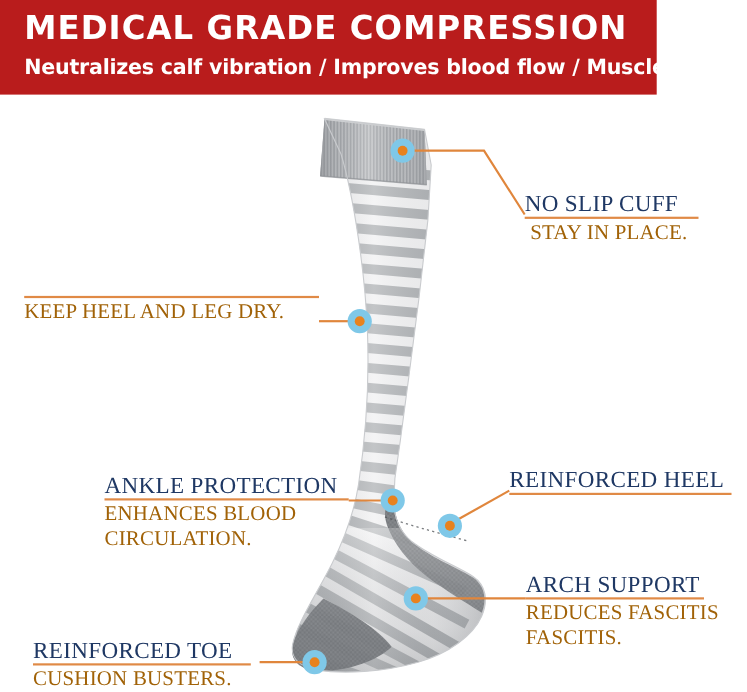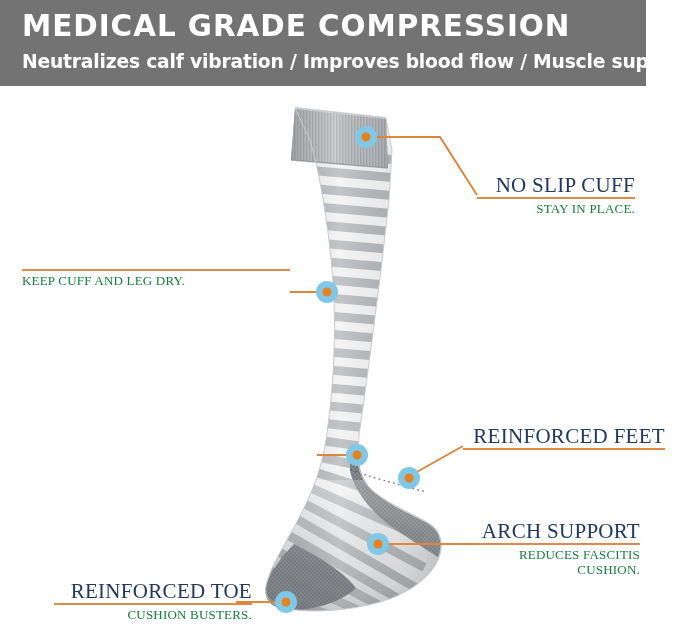--- a/index.html
+++ b/index.html
@@ -16,23 +16,23 @@
     height: 629px;
     background: #ffffff;
     overflow: hidden;
   }
 
   
   .banner {
     position: absolute;
     left: 0;
     top: 0;
-    width: 646px;
+    width: 597px;
     height: 86px;
-    background: #737373;
+    background: #b91c1c;
     box-sizing: border-box;
     padding-left: 22px;
   }
   .banner-title {
     position: absolute;
     left: 22px;
     top: 8px;
     color: #ffffff;
     font-family: "DejaVu Sans", sans-serif;
     font-weight: bold;
@@ -65,49 +65,49 @@
     letter-spacing: 0.3px;
     white-space: nowrap;
     line-height: 1.05;
   }
   .callout .rule {
     height: 2px;
     background: #E08A46;
     margin-top: 1px;
   }
   .callout .sub {
-    color: #15803d;
+    color: #a16207;
     font-family: "Liberation Serif", serif;
-    font-size: 13px;
+    font-size: 19px;
     letter-spacing: 0.2px;
     line-height: 1.18;
     margin-top: 2px;
     white-space: nowrap;
   }
   .callout.right .title,
-  .callout.right .sub { text-align: right; }
+  .callout.right .sub { text-align: left; }
 
   
   #c-cuff     { left: 477px; top: 174px; }
   #c-cuff .rule { width: 158px; }
   #c-cuff .sub  { margin-left: 5px; }
 
   #c-moisture { left: 22px;  top: 268px; }
   #c-moisture .rule { width: 268px; }
 
   #c-ankle    { left: 95px;  top: 430px; }
   #c-ankle .rule { width: 222px; }
 
   #c-heel     { left: 463px; top: 425px; }
   #c-heel .rule { width: 202px; }
 
   #c-arch     { left: 478px; top: 520px; }
   #c-arch .rule { width: 162px; }
 
-  #c-toe      { left: 54px;  top: 580px; text-align: right; }
+  #c-toe      { left: 30px;  top: 580px; }
   #c-toe .rule { width: 198px; }
 
   
   #art {
     position: absolute;
     left: 0; top: 0;
     width: 679px; height: 629px;
   }
 </style>
 </head>
@@ -297,34 +297,40 @@
   </svg>
 
   <div class="callout right" id="c-cuff">
     <div class="title">NO SLIP CUFF</div>
     <div class="rule"></div>
     <div class="sub">STAY IN PLACE.</div>
   </div>
 
   <div class="callout left" id="c-moisture">
     <div class="rule"></div>
-    <div class="sub">KEEP CUFF AND LEG DRY.</div>
-  </div>
-
+    <div class="sub">KEEP HEEL AND LEG DRY.</div>
+  </div>
+
+  <div class="callout left" id="c-ankle">
+    <div class="title">ANKLE PROTECTION</div>
+    <div class="rule"></div>
+    <div class="sub">ENHANCES BLOOD</div>
+    <div class="sub" style="margin-top:0;">CIRCULATION.</div>
+  </div>
 
   <div class="callout right" id="c-heel">
-    <div class="title">REINFORCED FEET</div>
+    <div class="title">REINFORCED HEEL</div>
     <div class="rule"></div>
   </div>
 
   <div class="callout right" id="c-arch">
     <div class="title">ARCH SUPPORT</div>
     <div class="rule"></div>
     <div class="sub">REDUCES FASCITIS</div>
-    <div class="sub" style="margin-top:0;">CUSHION.</div>
+    <div class="sub" style="margin-top:0;">FASCITIS.</div>
   </div>
 
   <div class="callout left" id="c-toe">
     <div class="title">REINFORCED TOE</div>
     <div class="rule"></div>
     <div class="sub">CUSHION BUSTERS.</div>
   </div>
 
 </div>
 

